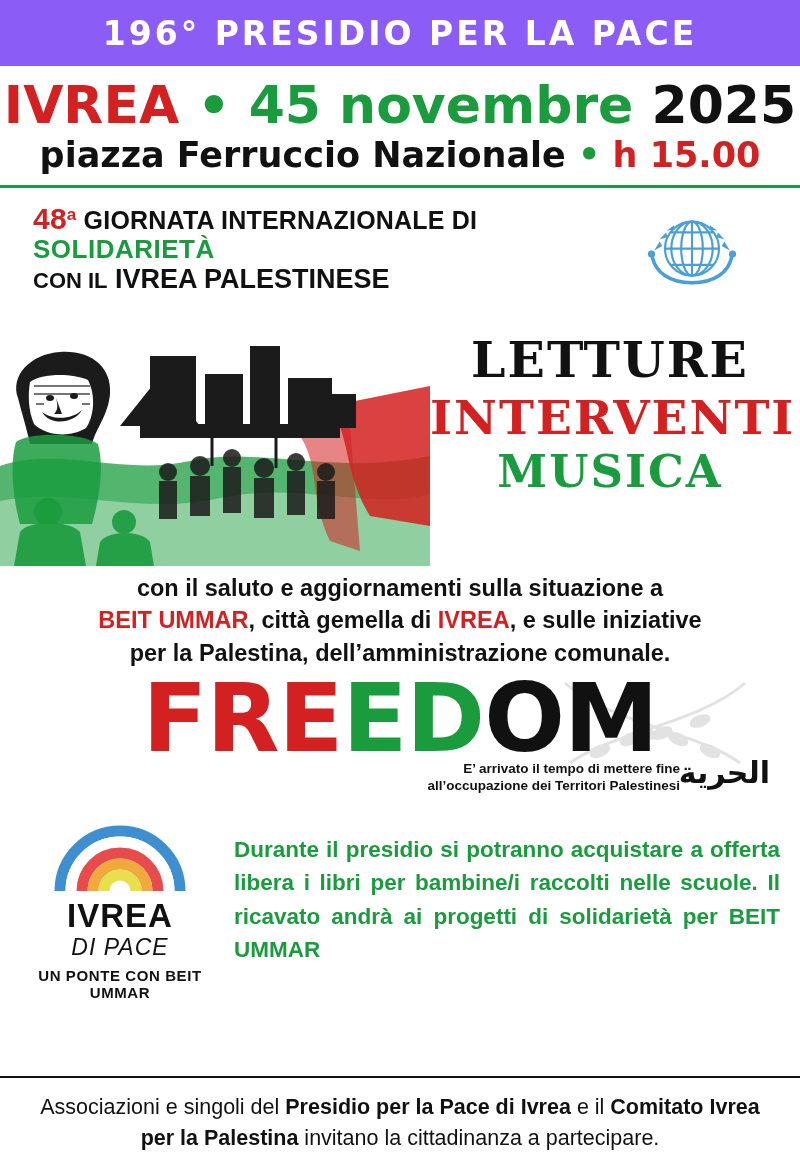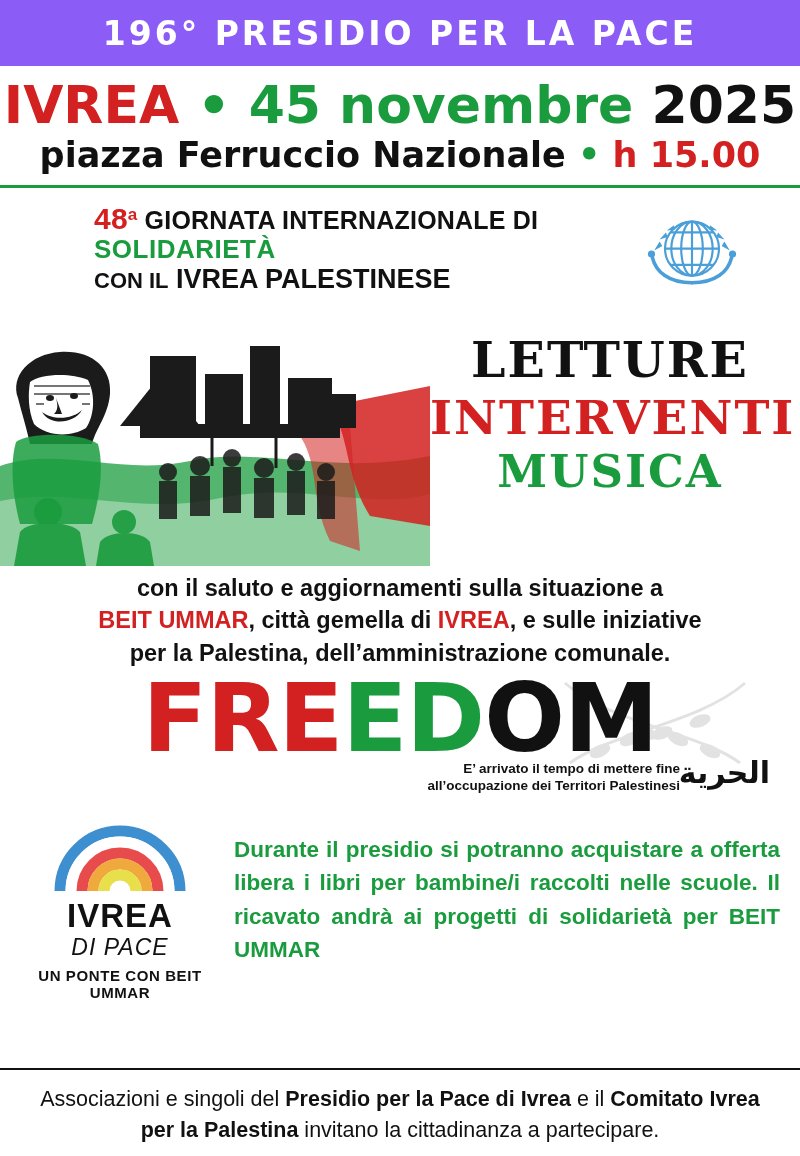--- a/index.html
+++ b/index.html
@@ -40,23 +40,22 @@
   .line2{
     font-size:35px;font-weight:bold;line-height:1.15;margin-top:2px;
     font-family:"DejaVu Sans", sans-serif;
     color:#111111;
   }
   .line2 .dot{color:#1a9c3e;}
   .line2 .red{color:#d32020;}
   
   .giornata{
     position:relative;
-    padding:14px 0 4px 58px;
+    padding:14px 0 4px 33px;
     min-height:110px;
-    margin-left:36px;
   }
   .g1{font-size:25px;font-weight:bold;color:#111111;letter-spacing:0.2px;}
   .g1 .red{color:#d32020;font-size:30px;}
   .g1 .sup{font-size:17px;vertical-align:super;}
   .g2{font-size:26px;font-weight:bold;color:#1a9c3e;letter-spacing:0.5px;line-height:1.05;}
   .g3{font-size:27px;font-weight:bold;color:#111111;line-height:1.2;}
   .g3 .small{font-size:22px;}
   
   .un-emblem{
     position:absolute;right:54px;top:12px;
@@ -143,21 +142,21 @@
     font-weight:bold;
     line-height:1.48;
     text-align:justify;
     padding-top:18px;
   }
   
   .footer{
     position:absolute;
     left:0;right:0;bottom:0;
     border-top:2px solid #111111;
-    padding:14px 22px 10px 22px;
+    padding:14px 22px 2px 22px;
     text-align:center;
     font-size:21.5px;
     line-height:1.45;
     color:#111111;
   }
   .footer b{font-weight:bold;}
 </style>
 </head>
 <body>
 

